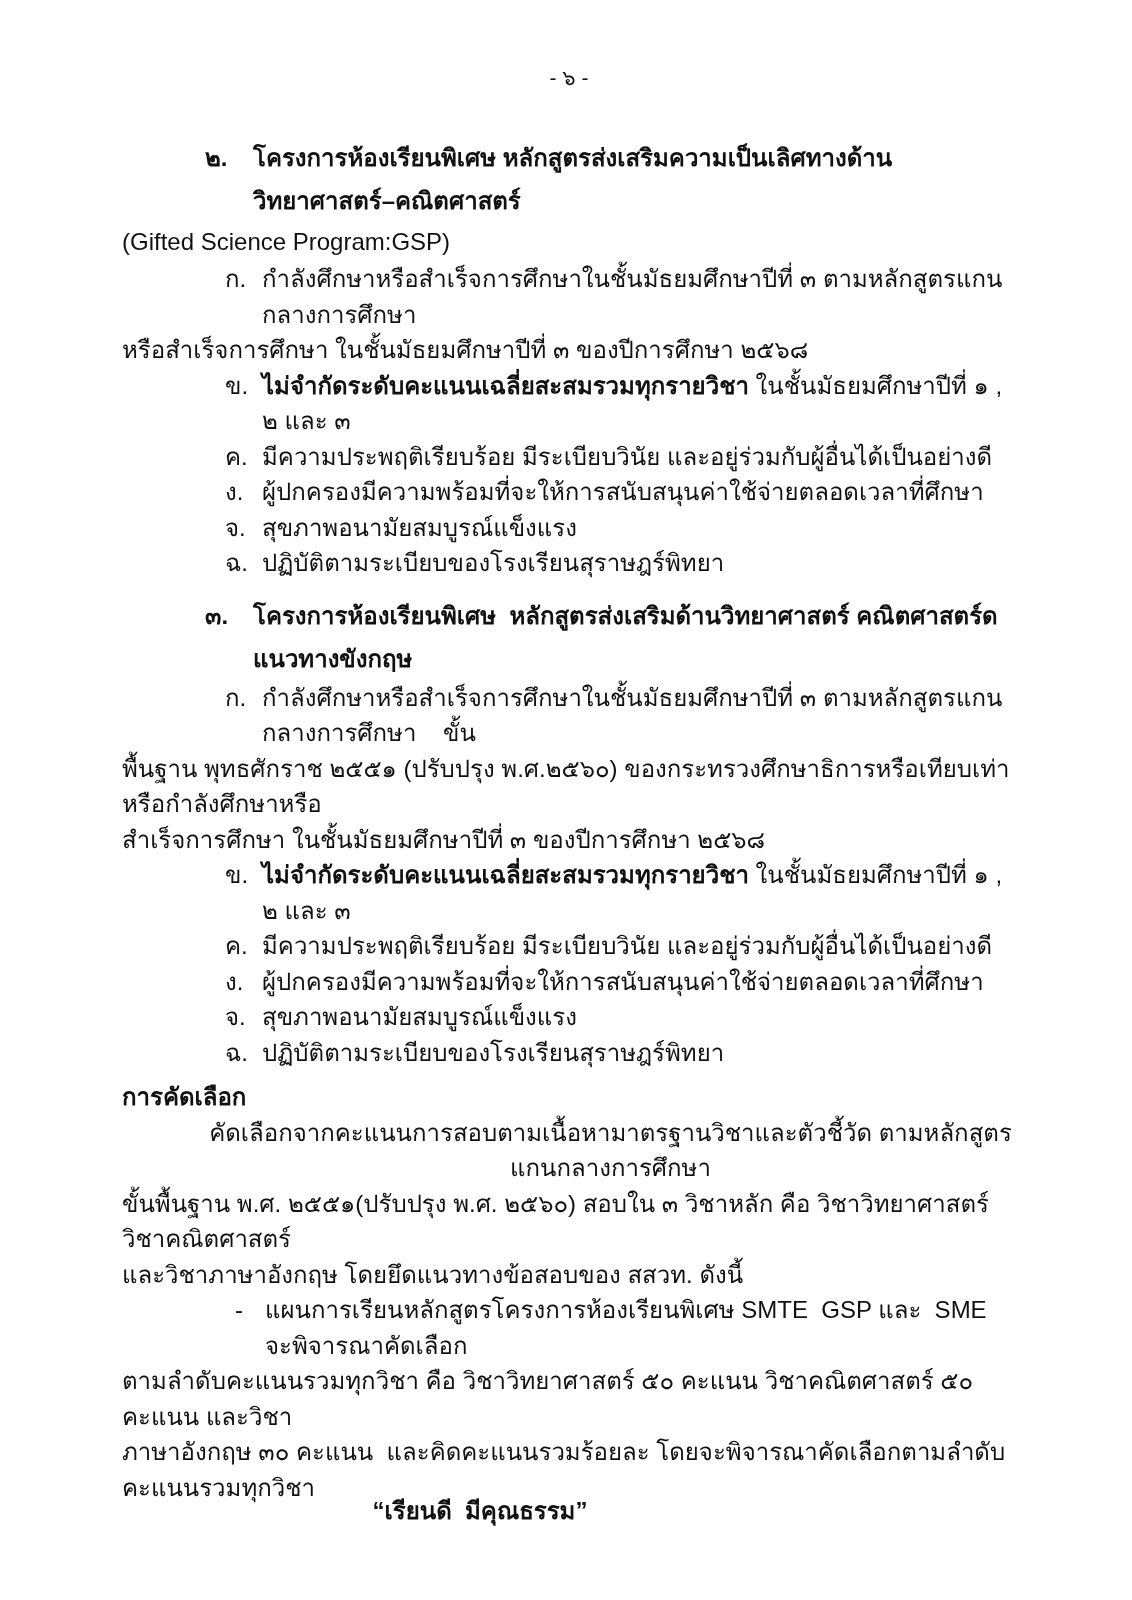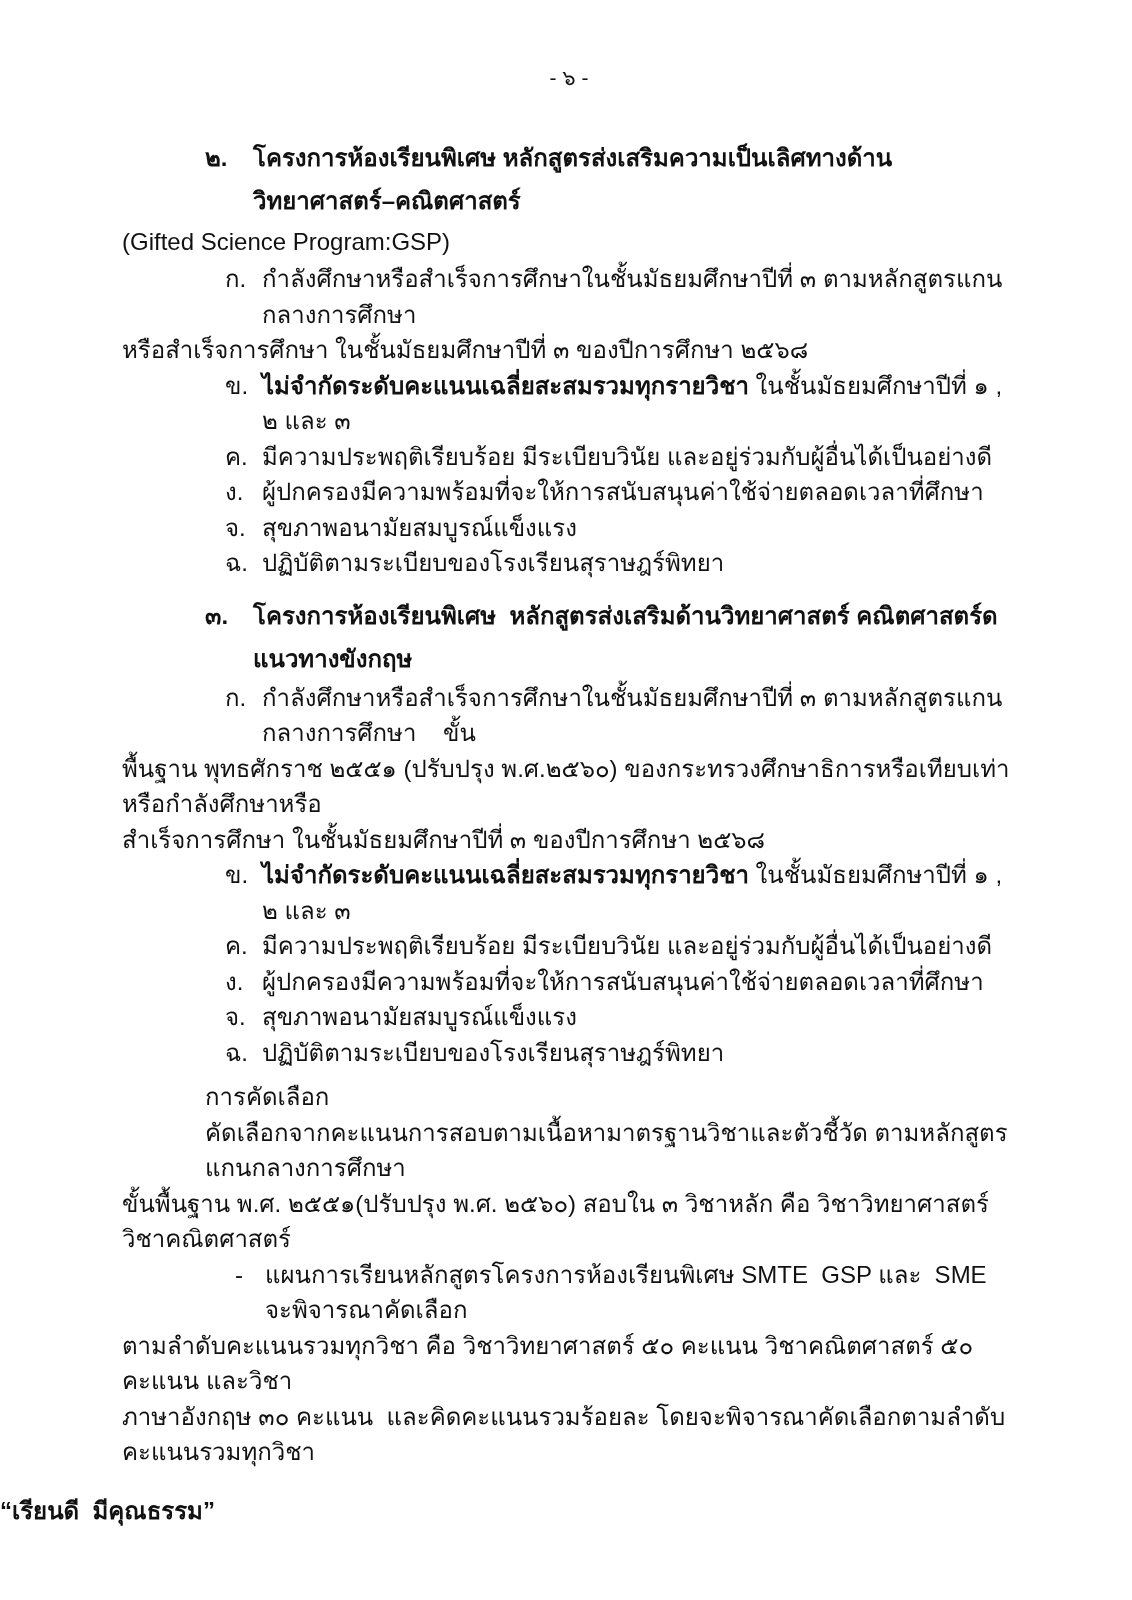--- a/index.html
+++ b/index.html
@@ -13,27 +13,27 @@
   .line { line-height:35.5px; white-space:pre-wrap; }
   .pgnum { text-align:center; line-height:28px; font-size:21px; }
   .sec-heading { display:flex; font-weight:bold; margin-left:83px; line-height:43px; margin-top:44px; white-space:pre-wrap; }
   .sec-heading.second { margin-top:13px; }
   .sec-num { flex:0 0 48px; }
   .subtitle { font-weight:normal; line-height:39px; white-space:pre-wrap; }
   .item { display:flex; margin-left:103px; }
   .item .pfx { flex:0 0 37px; }
   .item .txt { white-space:pre-wrap; }
   .bold-part { font-weight:bold; }
-  .sel-heading { font-weight:normal; margin-left:83px; margin-top:9px; line-height:35.5px; }
-  .indent-para { margin-left:83px; }
+  .sel-heading { font-weight:bold; margin-top:9px; line-height:35.5px; }
+  .indent-para { margin-left:83px;text-align:center; }
   .bullet { display:flex; margin-left:113px; }
   .bullet .dash { flex:0 0 30px; }
   .footer-quote {
     position:absolute; top:1494px; left:0; width:960px;
-    text-align:left; font-weight:bold; font-size:24px; line-height:34px;
+    text-align:center; font-weight:bold; font-size:24px; line-height:34px;
     white-space:pre-wrap;
   }
 </style>
 </head>
 <body>
 
 <div class="page">
 
   <div class="line pgnum">- ๖ -</div>
 
@@ -99,20 +99,21 @@
     <span class="txt">สุขภาพอนามัยสมบูรณ์แข็งแรง</span>
   </div>
   <div class="line item">
     <span class="pfx">ฉ.</span>
     <span class="txt">ปฏิบัติตามระเบียบของโรงเรียนสุราษฎร์พิทยา</span>
   </div>
 
   <div class="line sel-heading">การคัดเลือก</div>
   <div class="line indent-para">คัดเลือกจากคะแนนการสอบตามเนื้อหามาตรฐานวิชาและตัวชี้วัด ตามหลักสูตรแกนกลางการศึกษา</div>
   <div class="line">ขั้นพื้นฐาน พ.ศ. ๒๕๕๑(ปรับปรุง พ.ศ. ๒๕๖๐) สอบใน ๓ วิชาหลัก คือ วิชาวิทยาศาสตร์ วิชาคณิตศาสตร์</div>
+  <div class="line">และวิชาภาษาอังกฤษ โดยยึดแนวทางข้อสอบของ สสวท. ดังนี้</div>
 
   <div class="line bullet">
     <span class="dash">-</span>
     <span class="txt">แผนการเรียนหลักสูตรโครงการห้องเรียนพิเศษ SMTE  GSP และ  SME จะพิจารณาคัดเลือก</span>
   </div>
   <div class="line">ตามลำดับคะแนนรวมทุกวิชา คือ วิชาวิทยาศาสตร์ ๕๐ คะแนน วิชาคณิตศาสตร์ ๕๐ คะแนน และวิชา</div>
   <div class="line">ภาษาอังกฤษ ๓๐ คะแนน  และคิดคะแนนรวมร้อยละ โดยจะพิจารณาคัดเลือกตามลำดับคะแนนรวมทุกวิชา</div>
 
   <div class="footer-quote">“เรียนดี  มีคุณธรรม”</div>
 

